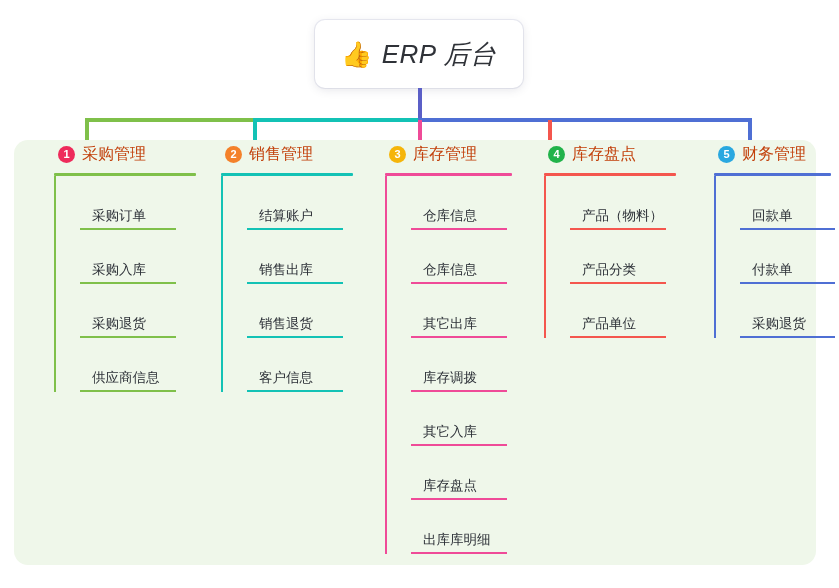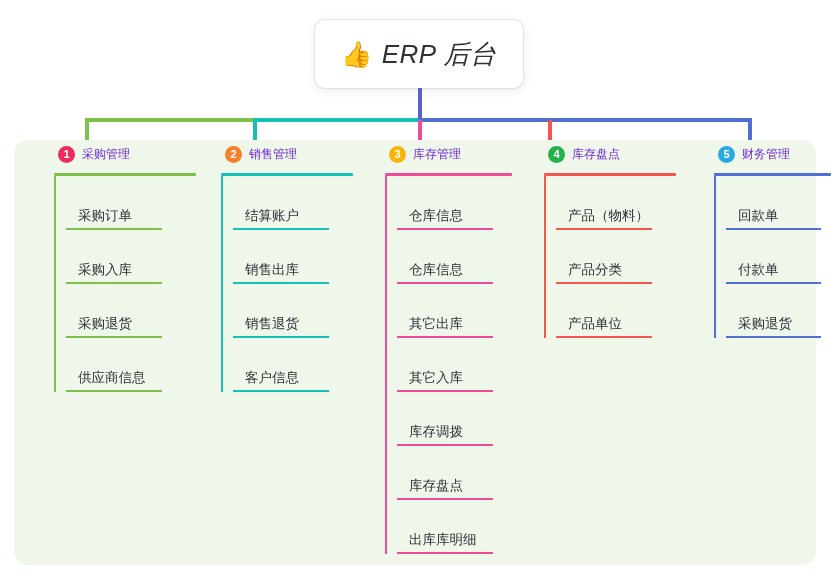--- a/index.html
+++ b/index.html
@@ -98,35 +98,35 @@
     height: 17px;
     border-radius: 50%;
     color: #ffffff;
     font-size: 11px;
     line-height: 17px;
     text-align: center;
     font-weight: bold;
     flex: none;
   }
   .col-title {
-    font-size: 12px;
-    color: #6d28d9;
+    font-size: 16px;
+    color: #c2410c;
     white-space: nowrap;
   }
   .col-rule {
     height: 3px;
     margin-top: 5px;
     border-radius: 1px;
   }
 
   
   .branch {
     position: relative;
     margin-top: 0;
-    padding-left: 12px;
+    padding-left: 26px;
   }
   .spine {
     position: absolute;
     left: 0;
     top: 0;
     bottom: 0;
     width: 2px;
   }
   .leaf {
     position: relative;
@@ -239,25 +239,25 @@
             </div>
             <div class="leaf">
               <span class="leaf-text">仓库信息</span>
               <div class="leaf-rule" style="background: rgb(239, 75, 152); width: 96px;"></div>
             </div>
             <div class="leaf">
               <span class="leaf-text">其它出库</span>
               <div class="leaf-rule" style="background: rgb(239, 75, 152); width: 96px;"></div>
             </div>
             <div class="leaf">
+              <span class="leaf-text">库存调拨</span>
+              <div class="leaf-rule" style="background: rgb(239, 75, 152); width: 96px;"></div>
+            </div>
+            <div class="leaf">
               <span class="leaf-text">其它入库</span>
-              <div class="leaf-rule" style="background: rgb(239, 75, 152); width: 96px;"></div>
-            </div>
-            <div class="leaf">
-              <span class="leaf-text">库存调拨</span>
               <div class="leaf-rule" style="background: rgb(239, 75, 152); width: 96px;"></div>
             </div>
             <div class="leaf">
               <span class="leaf-text">库存盘点</span>
               <div class="leaf-rule" style="background: rgb(239, 75, 152); width: 96px;"></div>
             </div>
             <div class="leaf">
               <span class="leaf-text">出库库明细</span>
               <div class="leaf-rule" style="background: rgb(239, 75, 152); width: 96px;"></div>
             </div>

